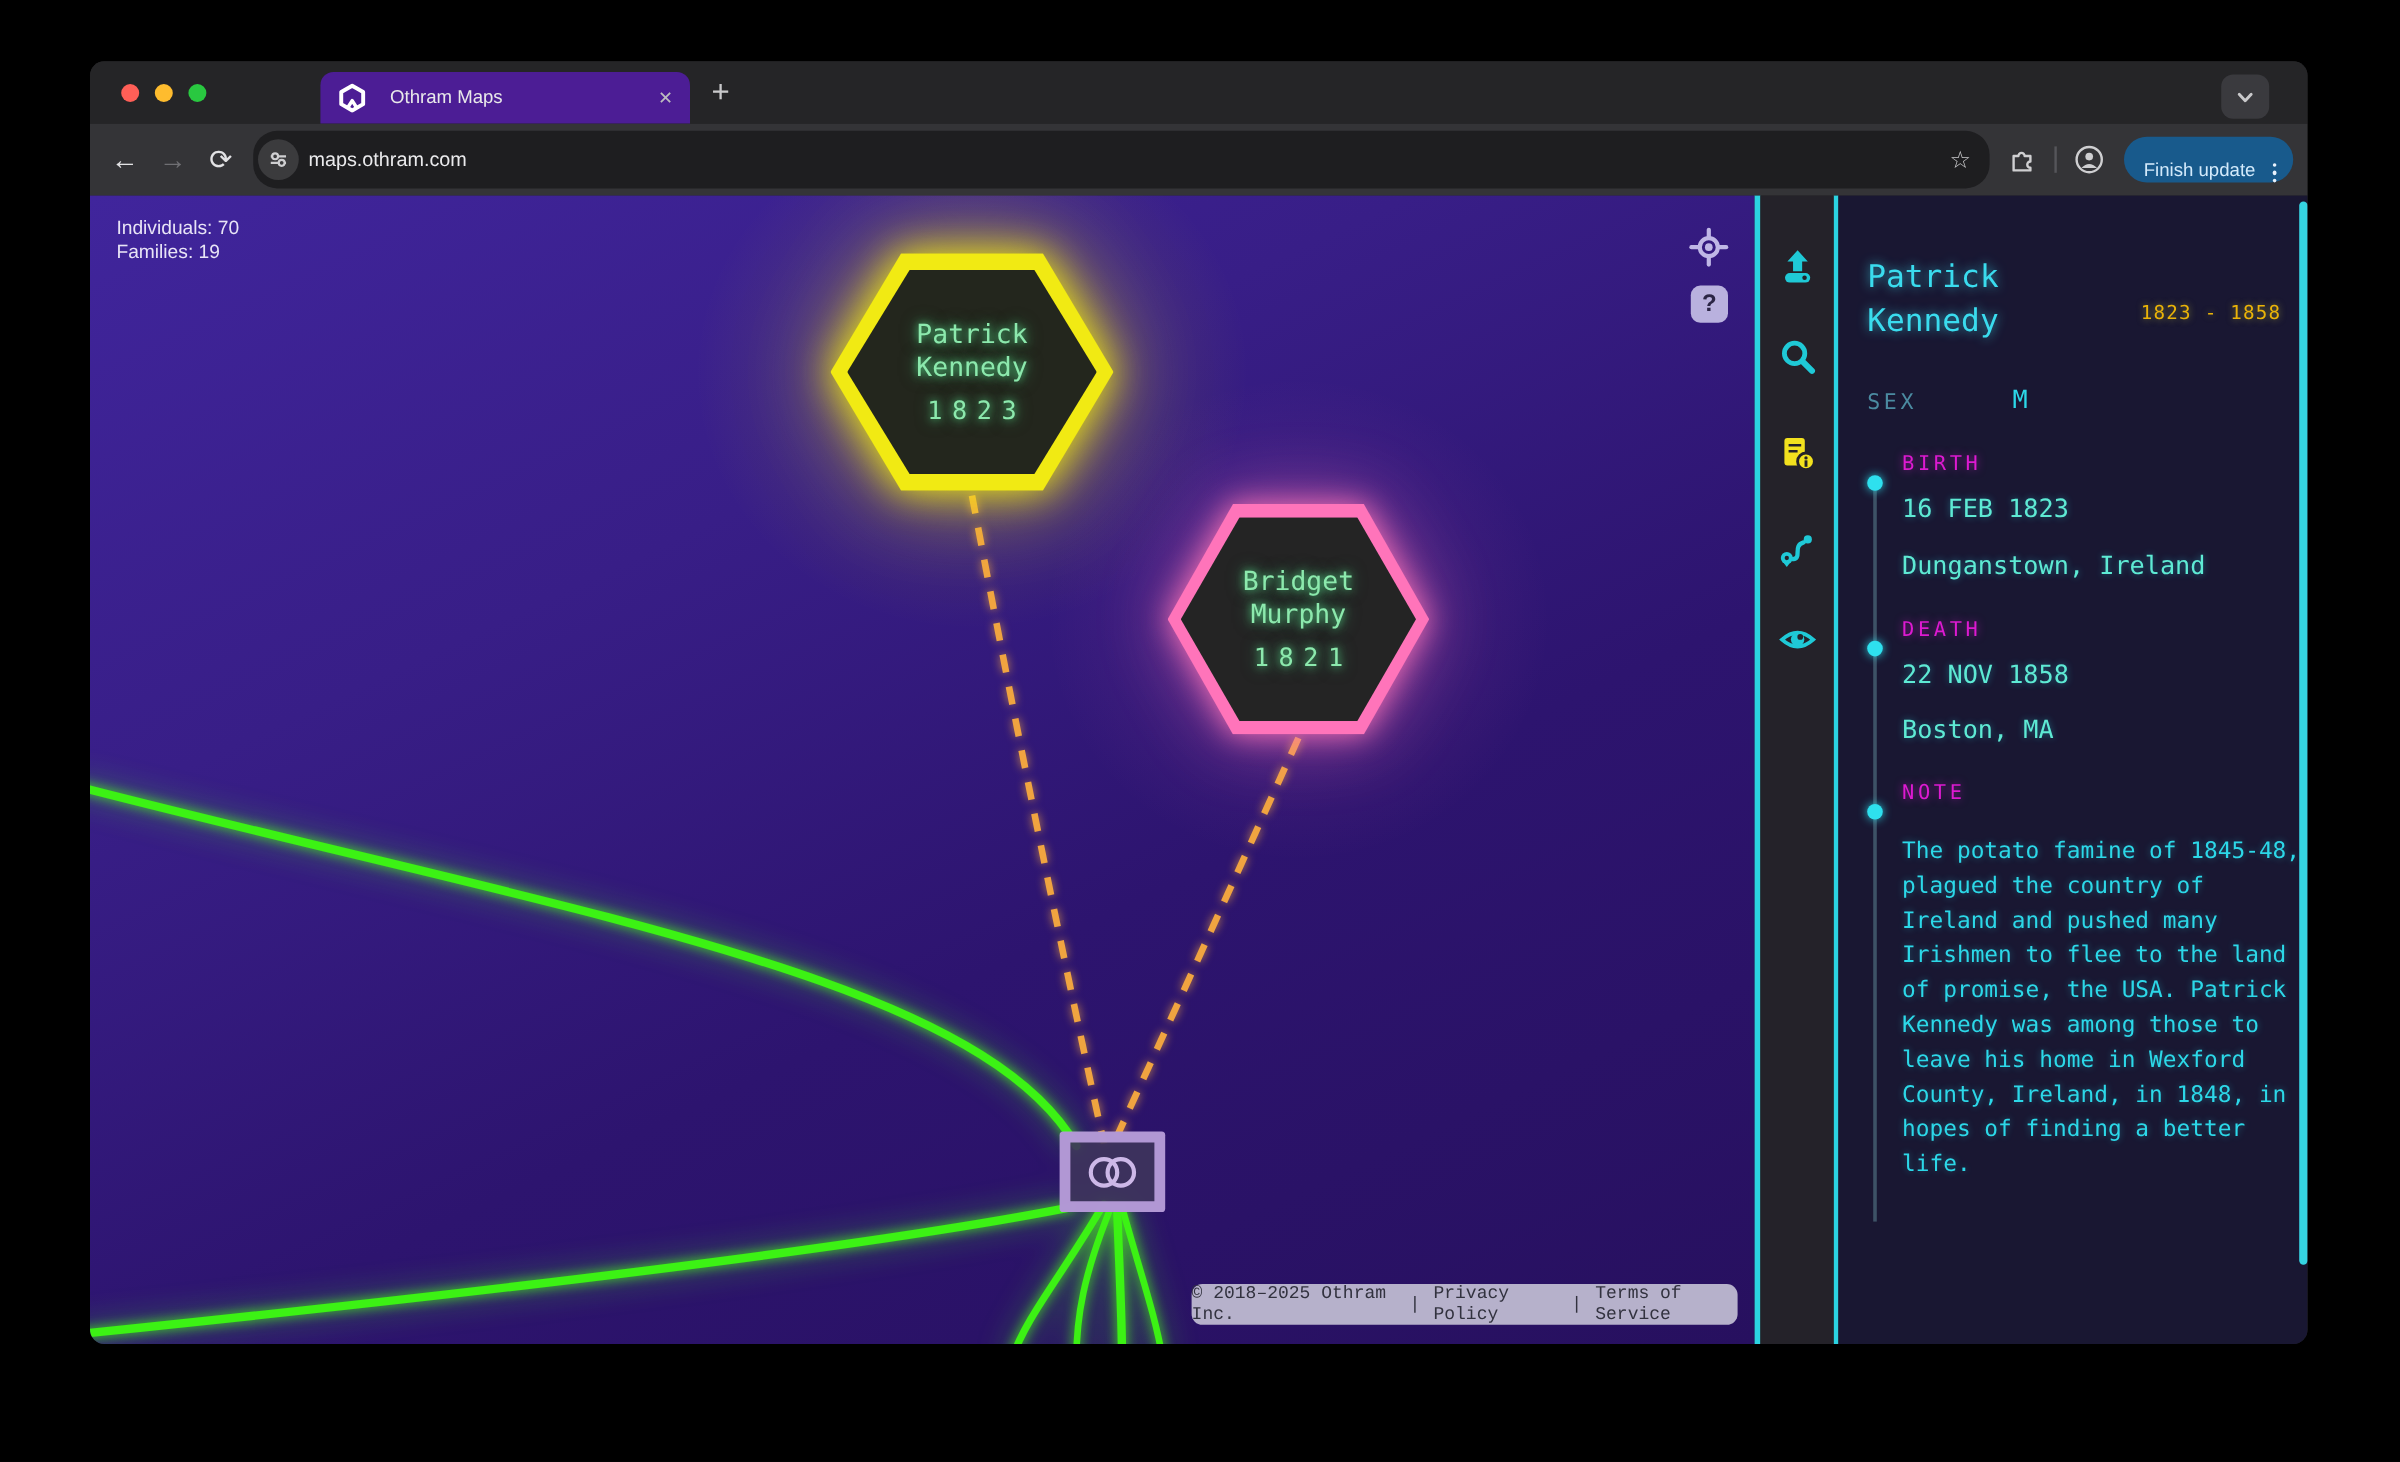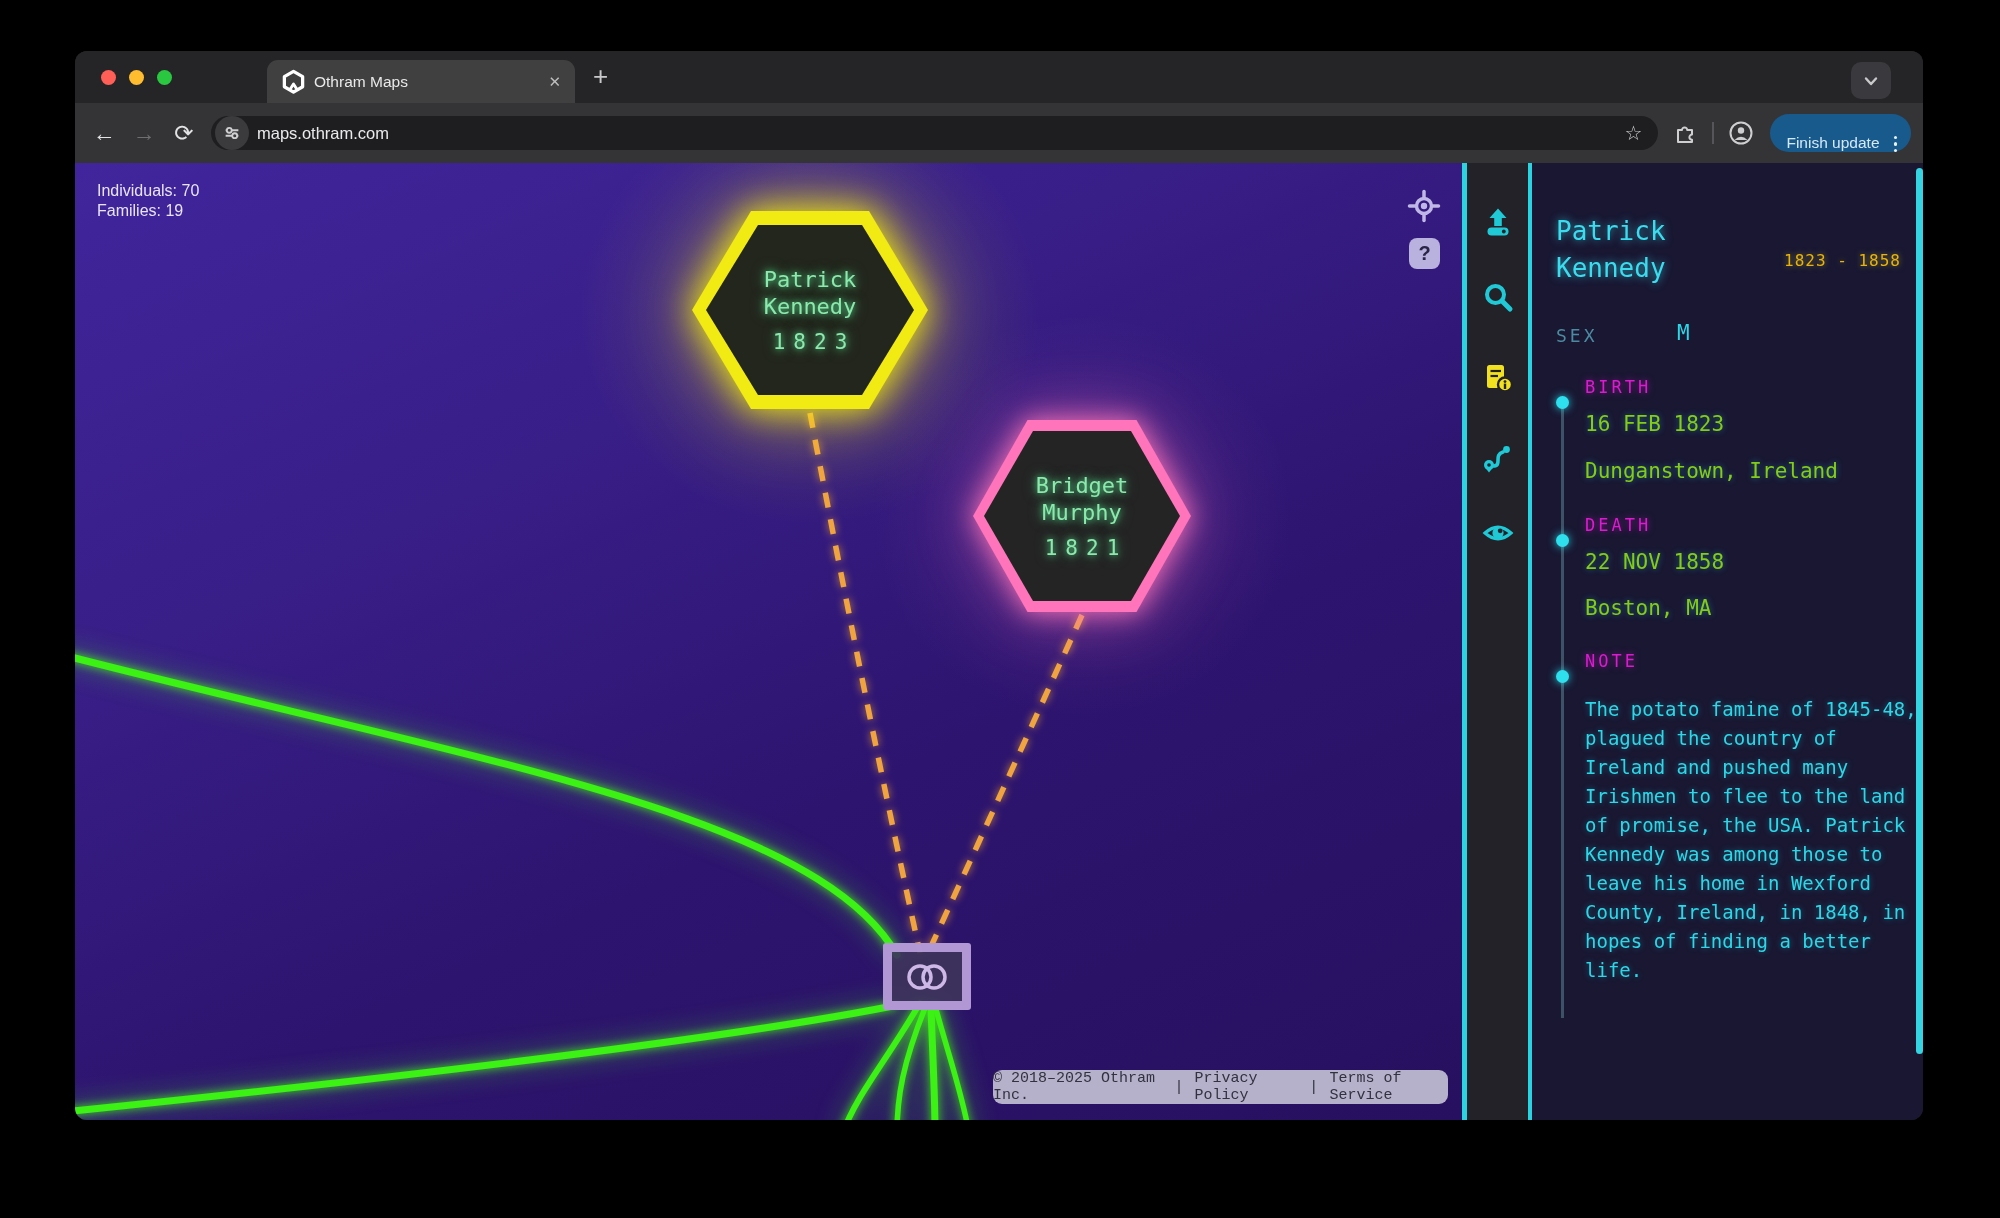--- a/index.html
+++ b/index.html
@@ -10,35 +10,35 @@
   
   .window { position:absolute; left:75px; top:51px; width:1848px; height:1069px;
             border-radius:12px; overflow:hidden; background:#252527; }
 
   
   .titlebar { position:relative; height:52px; background:#252527; }
   .lights { position:absolute; left:26px; top:19px; display:flex; gap:13px; }
   .light { width:15px; height:15px; border-radius:50%; }
   .light.red{background:#ff5f57}.light.yellow{background:#febc2e}.light.green{background:#29c840}
   .tab { position:absolute; left:192px; top:9px; width:308px; height:43px;
-         background:#404040; border-radius:11px 11px 0 0; display:flex; align-items:center;
-         padding:0 14px; gap:8px; }
+         background:#4c1d95; border-radius:11px 11px 0 0; display:flex; align-items:center;
+         padding:0 14px; gap:19px; }
   .tab-title { color:#e9e9ea; font-size:15.5px; flex:1; white-space:nowrap; overflow:hidden; }
   .tab-close { color:#bdbdbf; font-size:15px; cursor:default; }
   .newtab { position:absolute; left:518px; top:12px; color:#c9c9cb; font-size:26px; font-weight:300; line-height:26px;}
   .tabchev { position:absolute; right:32px; top:11px; width:40px; height:37px; border-radius:10px;
              background:#3a3a3e; display:flex; align-items:center; justify-content:center; }
 
   
   .toolbar-row { height:60px; background:#343437; display:flex; align-items:center;
                  padding:0 12px; gap:6px; }
   .nav-btn { width:34px; height:34px; display:flex; align-items:center; justify-content:center;
              font-size:23px; color:#e3e3e5; }
   .nav-btn.dim { color:#6f6f73; }
-  .omnibox { flex:1; height:34px; background:#1e1e20; border-radius:20px; display:flex;
+  .omnibox { flex:1; height:48px; background:#1e1e20; border-radius:20px; display:flex;
              align-items:center; padding:0 6px 0 4px; gap:8px; margin:16px 4px; }
   .tune-circle { width:34px; height:34px; border-radius:50%; background:#3b3b3d;
                  display:flex; align-items:center; justify-content:center; }
   .url-text { color:#eaeaec; font-size:16.5px; flex:1; }
   .star { font-size:20px; color:#c9c9cb; padding:0 10px; }
   .chrome-ic { width:34px; height:34px; display:flex; align-items:center; justify-content:center; }
   .vsep { width:2px; height:22px; background:#55555a; margin:0 4px; }
   .update-pill { height:38px; border-radius:19px; background:#185a8c; display:flex;
                  align-items:flex-end; padding:0 10px 0 16px; gap:10px; margin-left:6px; }
   .update-pill span { color:#d3eafb; font-size:15.5px; }
@@ -106,21 +106,21 @@
             color:#3adcee; text-shadow:0 0 9px rgba(58,220,238,.75); }
   .p-years { position:absolute; right:22px; top:88px; font-size:16px; color:#eab308;
              letter-spacing:1px; text-shadow:0 0 6px rgba(233,233,63,.5); }
   .p-sexlabel { position:absolute; left:24px; top:162px; font-size:18px; letter-spacing:3px; color:#4b8ba1; }
   .p-sexvalue { position:absolute; left:145px; top:158px; font-size:21px; color:#2cd8e8; }
   .tl-line { position:absolute; left:29px; top:239px; width:3px; height:616px; background:#3d5266; }
   .tl-dot { position:absolute; left:24px; width:13px; height:13px; border-radius:50%;
             background:#2ee0ee; box-shadow:0 0 8px rgba(46,224,238,.9); }
   .ev-label { position:absolute; left:53px; font-size:17px; letter-spacing:3px; color:#dd1ad1;
               text-shadow:0 0 7px rgba(221,26,209,.6); }
-  .ev-value { position:absolute; left:53px; font-size:21px; color:#84cc16;
+  .ev-value { position:absolute; left:53px; font-size:21px; color:#5eead4;
               text-shadow:0 0 6px rgba(44,216,232,.45); }
   .ev-note { position:absolute; left:53px; top:532px; width:336px; font-size:19px; line-height:29px;
              color:#2cd8e8; text-shadow:0 0 6px rgba(44,216,232,.4); }
   .scroll-thumb { position:absolute; right:0; top:5px; width:7px; height:886px;
                   border-radius:4px; background:#35d4e2; }
 </style>
 </head>
 <body>
 
 <div class="stage">

